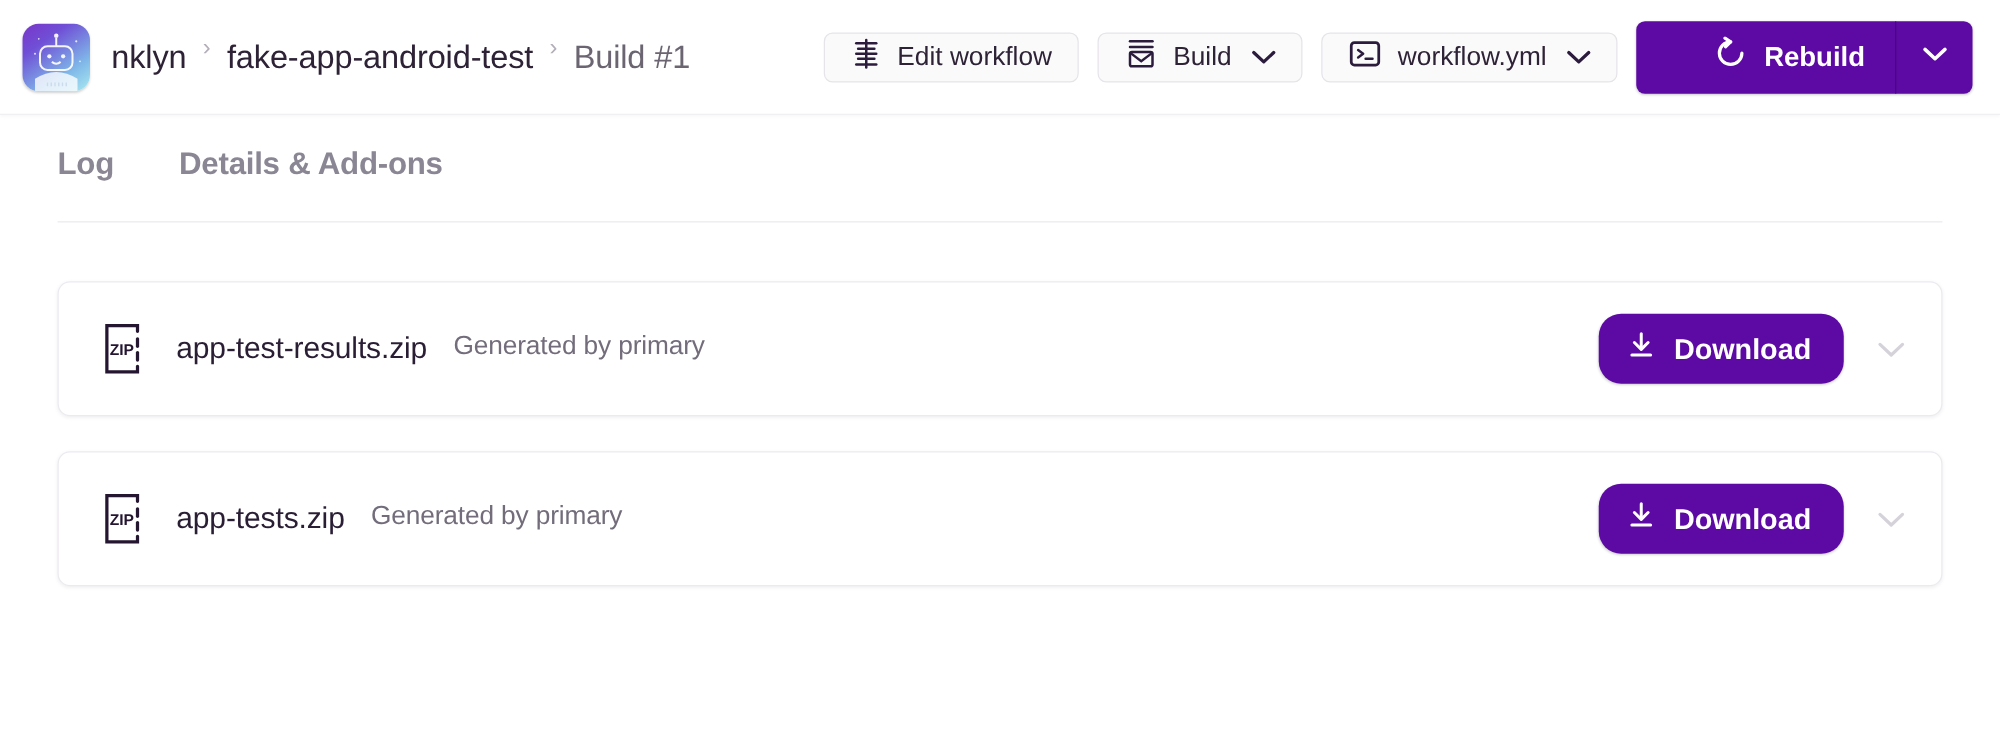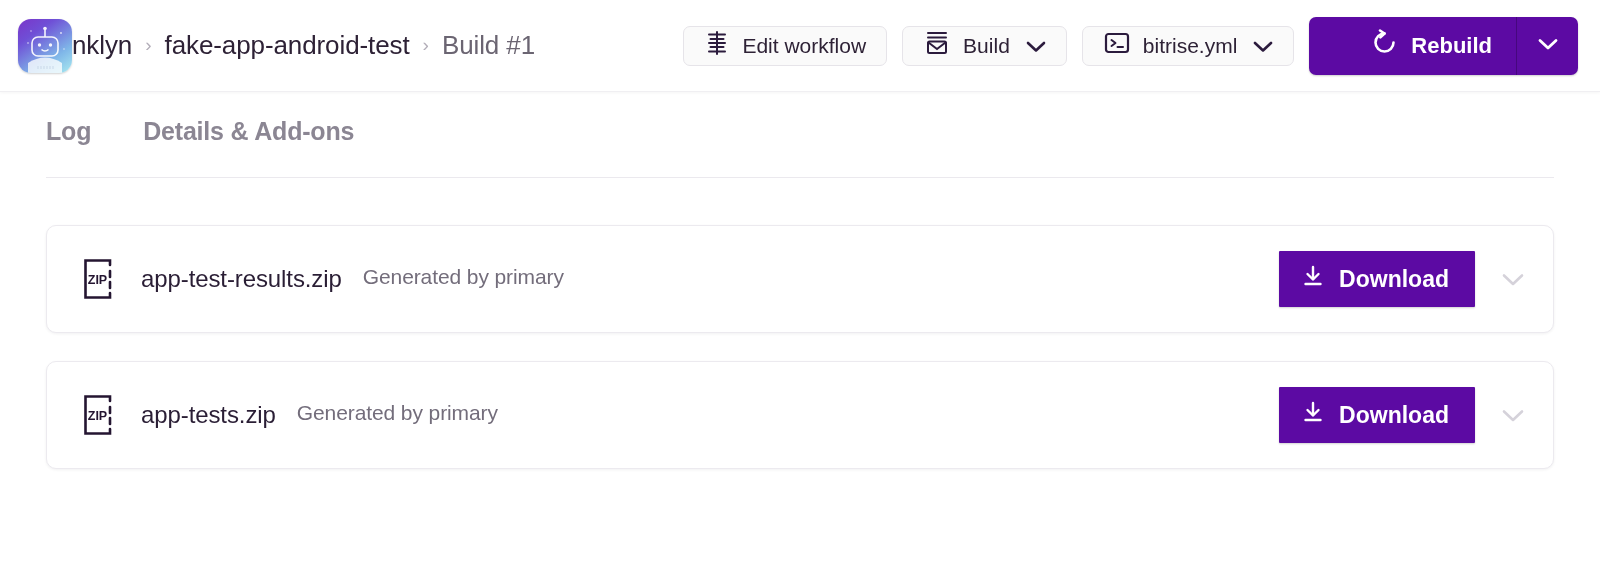--- a/index.html
+++ b/index.html
@@ -34,21 +34,22 @@
     background: linear-gradient(145deg, #7a35c9 0%, #6f4fd6 28%, #7fb6e8 70%, #a9eaf0 100%);
     position: relative;
     overflow: hidden;
     box-shadow: 0 1px 2px rgba(0,0,0,0.18);
   }
   .logo svg { position: absolute; left: 0; top: 0; }
 
   
   .breadcrumb {
     display: flex;
-    align-items: center;
+    align-items: flex-start;
+    margin-left: 17px;
     white-space: nowrap;
   }
   .crumb {
     font-size: 26px;
     color: #2e2236;
     letter-spacing: -0.1px;
   }
   .crumb-muted { color: #6b6572; }
   .crumb-sep {
     font-size: 19px;
@@ -154,21 +155,21 @@
 
   .card-actions { margin-left: auto; display: flex; align-items: center; gap: 22px; }
 
   .btn-download {
     display: inline-flex;
     align-items: center;
     gap: 14px;
     height: 56px;
     padding: 0 26px 0 22px;
     background: #5c0aa3;
-    border-radius: 1px;
+    border-radius: 18px;
     color: #ffffff;
     font-size: 23px;
     font-weight: bold;
     cursor: pointer;
     box-shadow: 0 1px 2px rgba(0,0,0,0.18);
   }
   .expand-chev { width: 32px; display: flex; justify-content: center; cursor: pointer; }
 </style>
 </head>
 <body>
@@ -249,21 +250,21 @@
     </div>
 
     <div class="btn">
       <span>
         <svg width="28" height="24" viewBox="0 0 28 24">
           <rect x="3" y="3" width="22" height="18" rx="2.5" stroke="#2b1b3d" stroke-width="2.2" fill="none"></rect>
           <path d="M8.5 9 L12.5 12 L8.5 15" stroke="#2b1b3d" stroke-width="2" fill="none" stroke-linecap="round" stroke-linejoin="round"></path>
           <line x1="14.5" y1="16" x2="20" y2="16" stroke="#2b1b3d" stroke-width="2" stroke-linecap="round"></line>
         </svg>
       </span>
-      <span>bitrise.yml</span>
+      <span>workflow.yml</span>
       <span class="chev">
         <svg width="20" height="13" viewBox="0 0 20 13">
             <path d="M2 3 L10 10.5 L18 3" stroke="#2b1b3d" stroke-width="2.6" fill="none" stroke-linecap="round" stroke-linejoin="round"></path>
           </svg>
       </span>
     </div>
 
     <div class="btn-rebuild">
       <div class="rebuild-main">
         <span>

